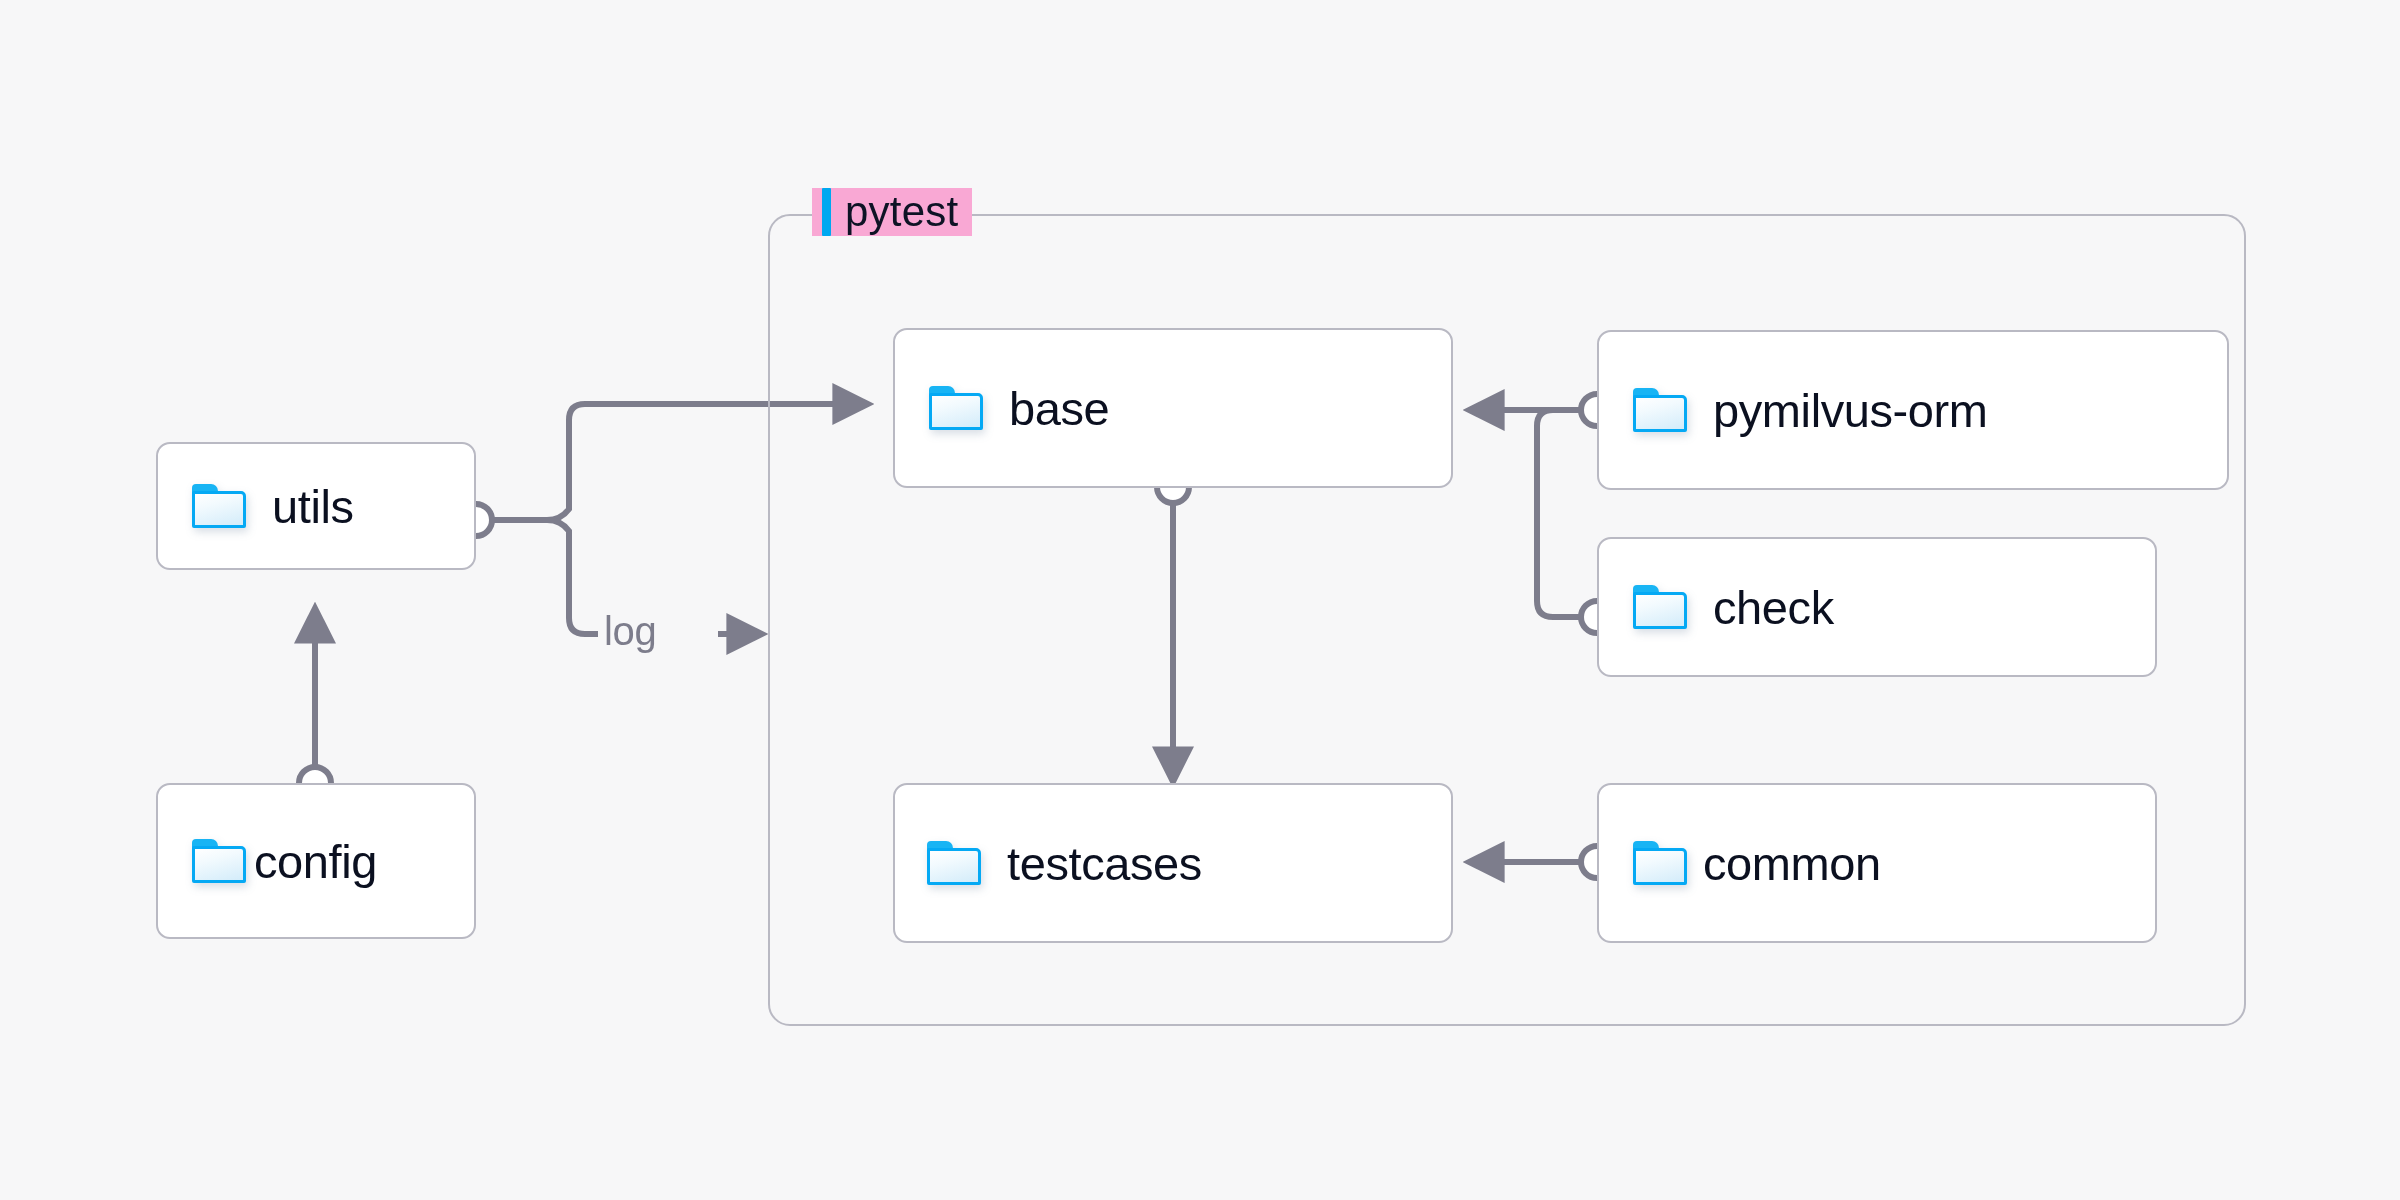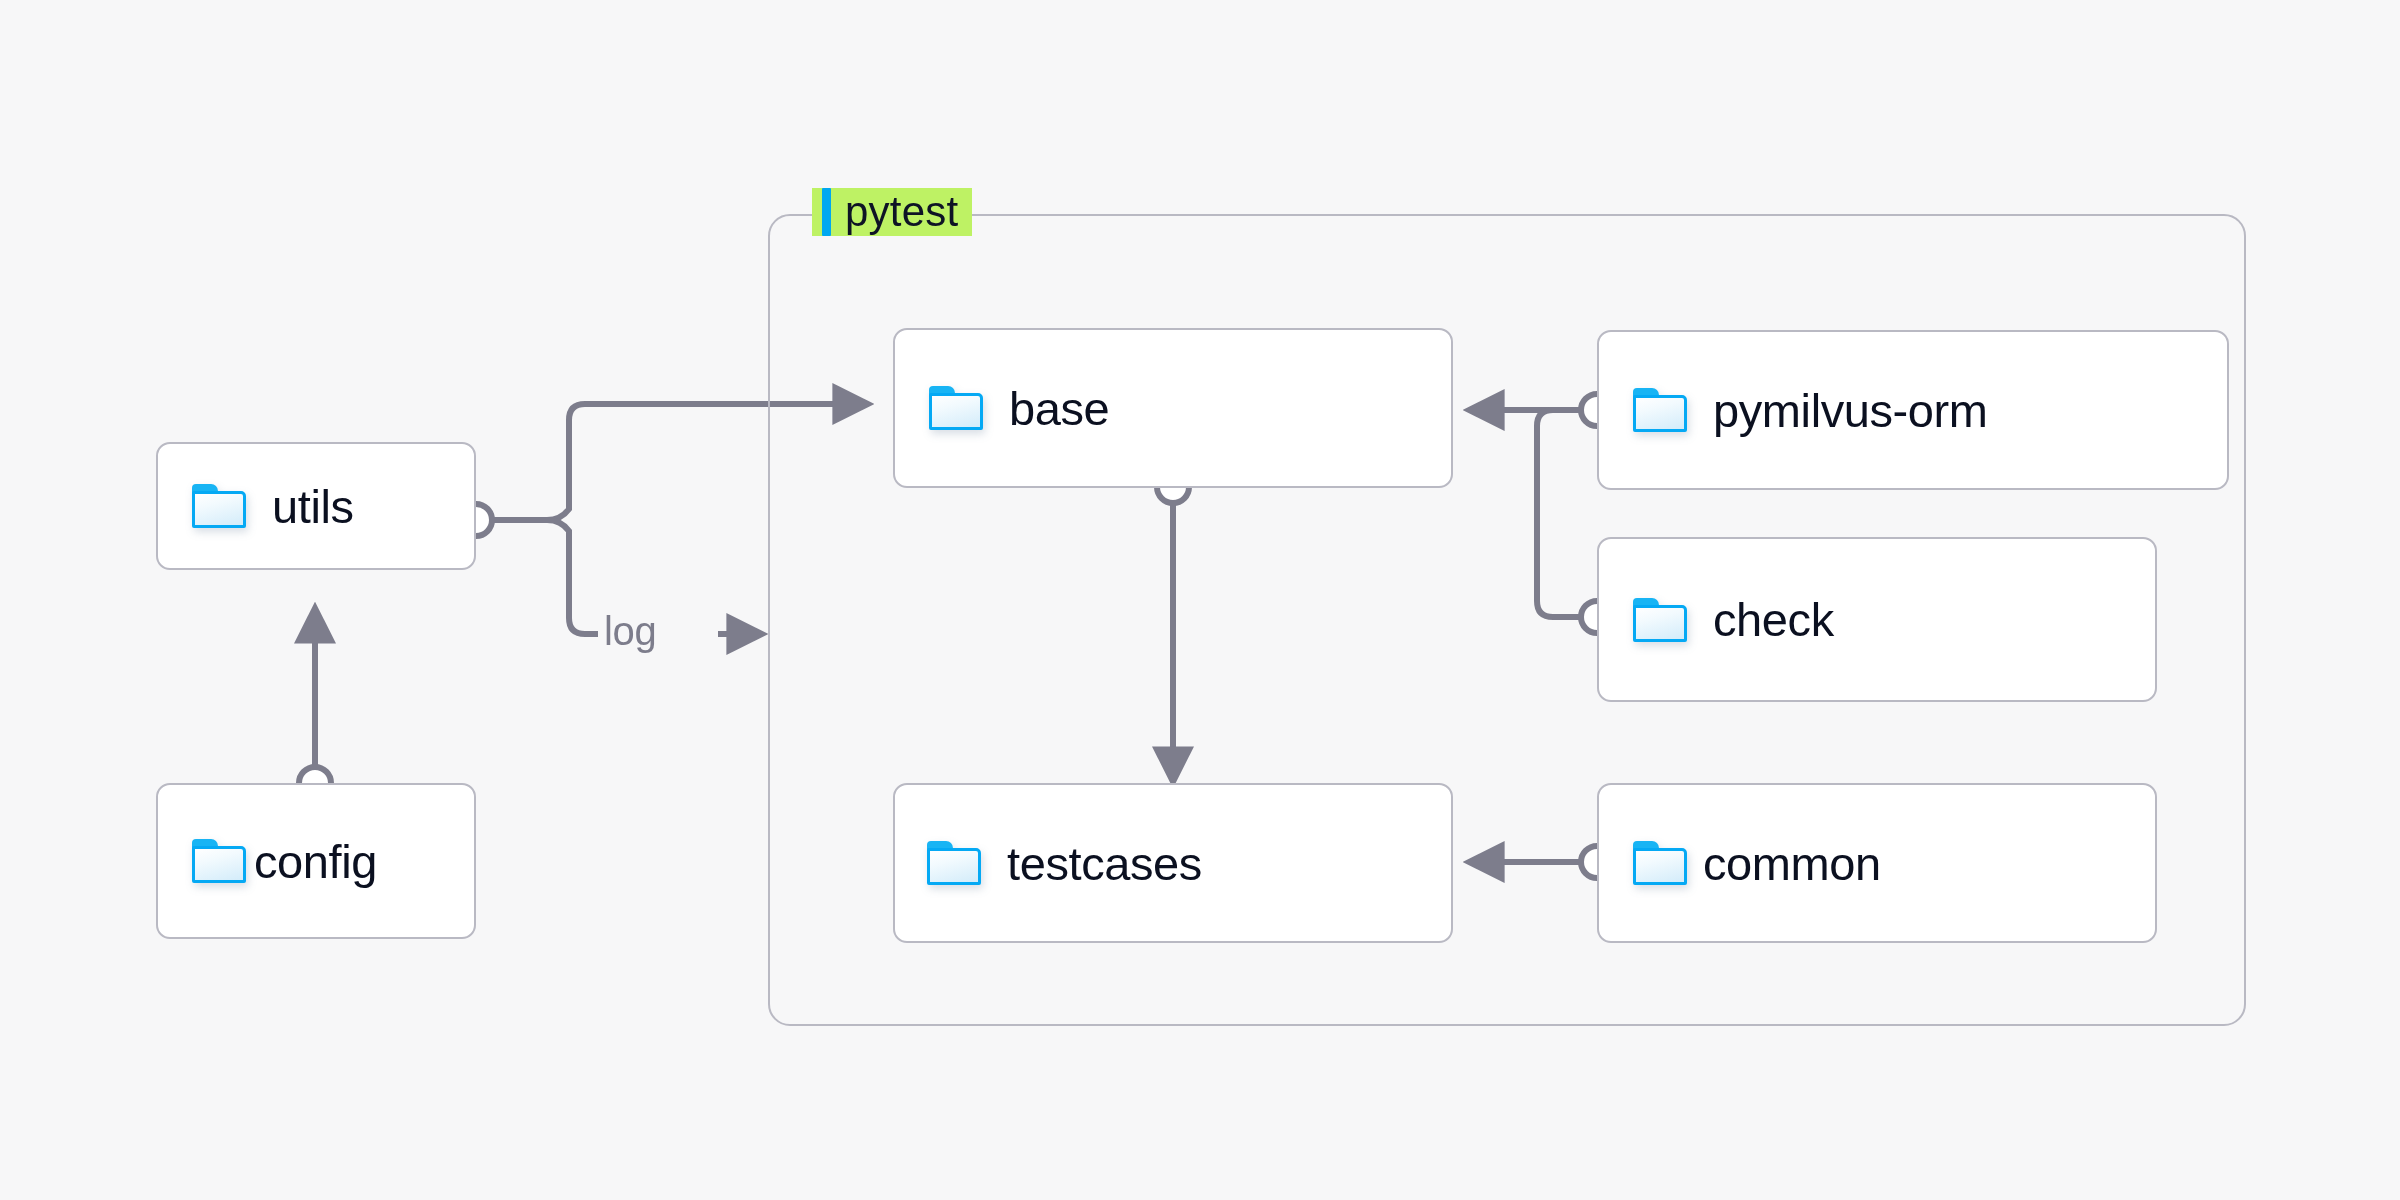--- a/index.html
+++ b/index.html
@@ -34,21 +34,21 @@
     box-sizing: border-box;
     border: 2px solid #b9b9c3;
     border-radius: 22px;
     background: transparent;
   }
   .group-label {
     position: absolute;
     display: flex;
     align-items: flex-start;
     gap: 14px;
-    background: #bef264;
+    background: #f9a8d4;
     padding: 0 14px 0 10px;
     height: 48px;
     line-height: 48px;
     white-space: nowrap;
   }
   .group-label .bar {
     display: block;
     width: 9px;
     height: 48px;
     background: #00a8f0;
@@ -206,21 +206,21 @@
   </div>
 
   <div class="node" style="left:1597px; top:330px; width:632px; height:160px;">
     <span class="folder">
       <span class="tab"></span>
         <span class="body"></span>
     </span>
     <span class="label">pymilvus-orm</span>
   </div>
 
-  <div class="node" style="left:1597px; top:537px; width:560px; height:165px;">
+  <div class="node" style="left:1597px; top:537px; width:560px; height:140px;">
     <span class="folder">
       <span class="tab"></span>
         <span class="body"></span>
     </span>
     <span class="label">check</span>
   </div>
 
   <div class="node" style="left:1597px; top:783px; width:560px; height:160px;gap:16px;">
     <span class="folder">
       <span class="tab"></span>

